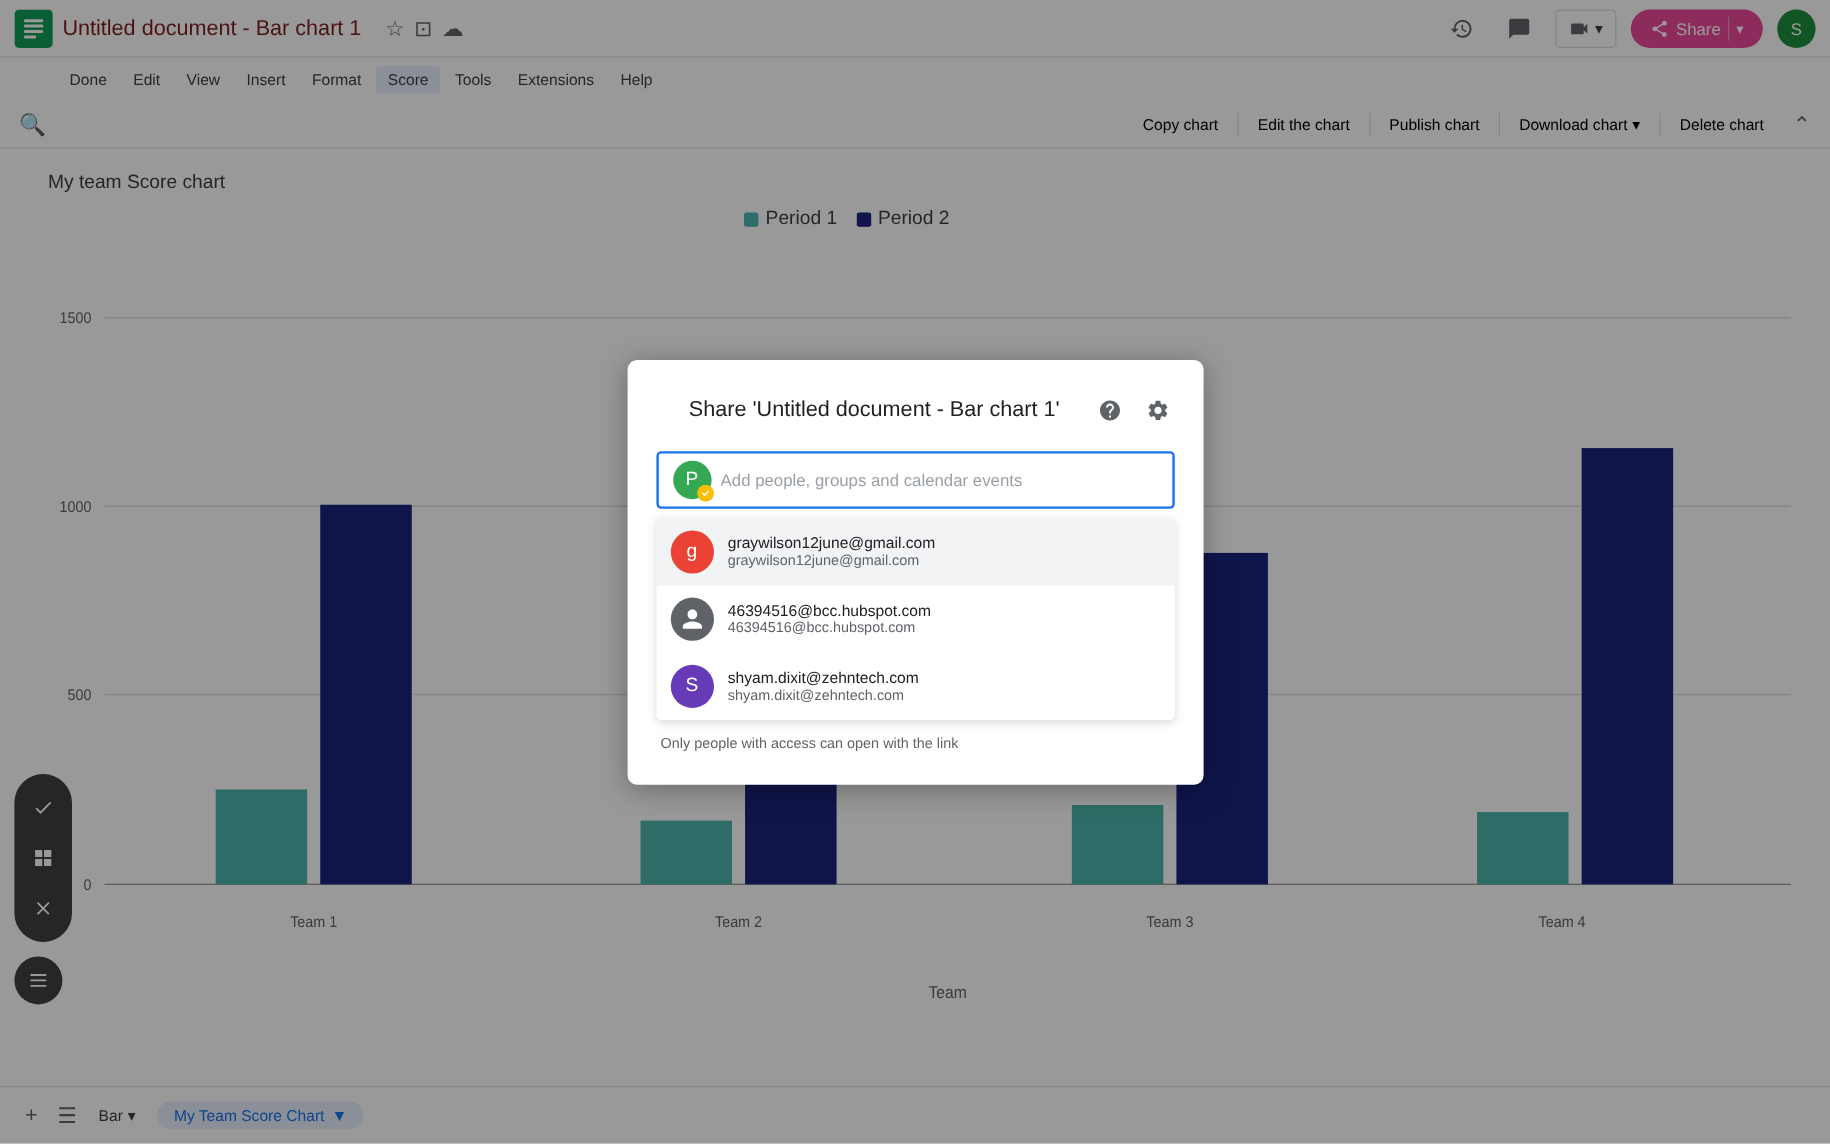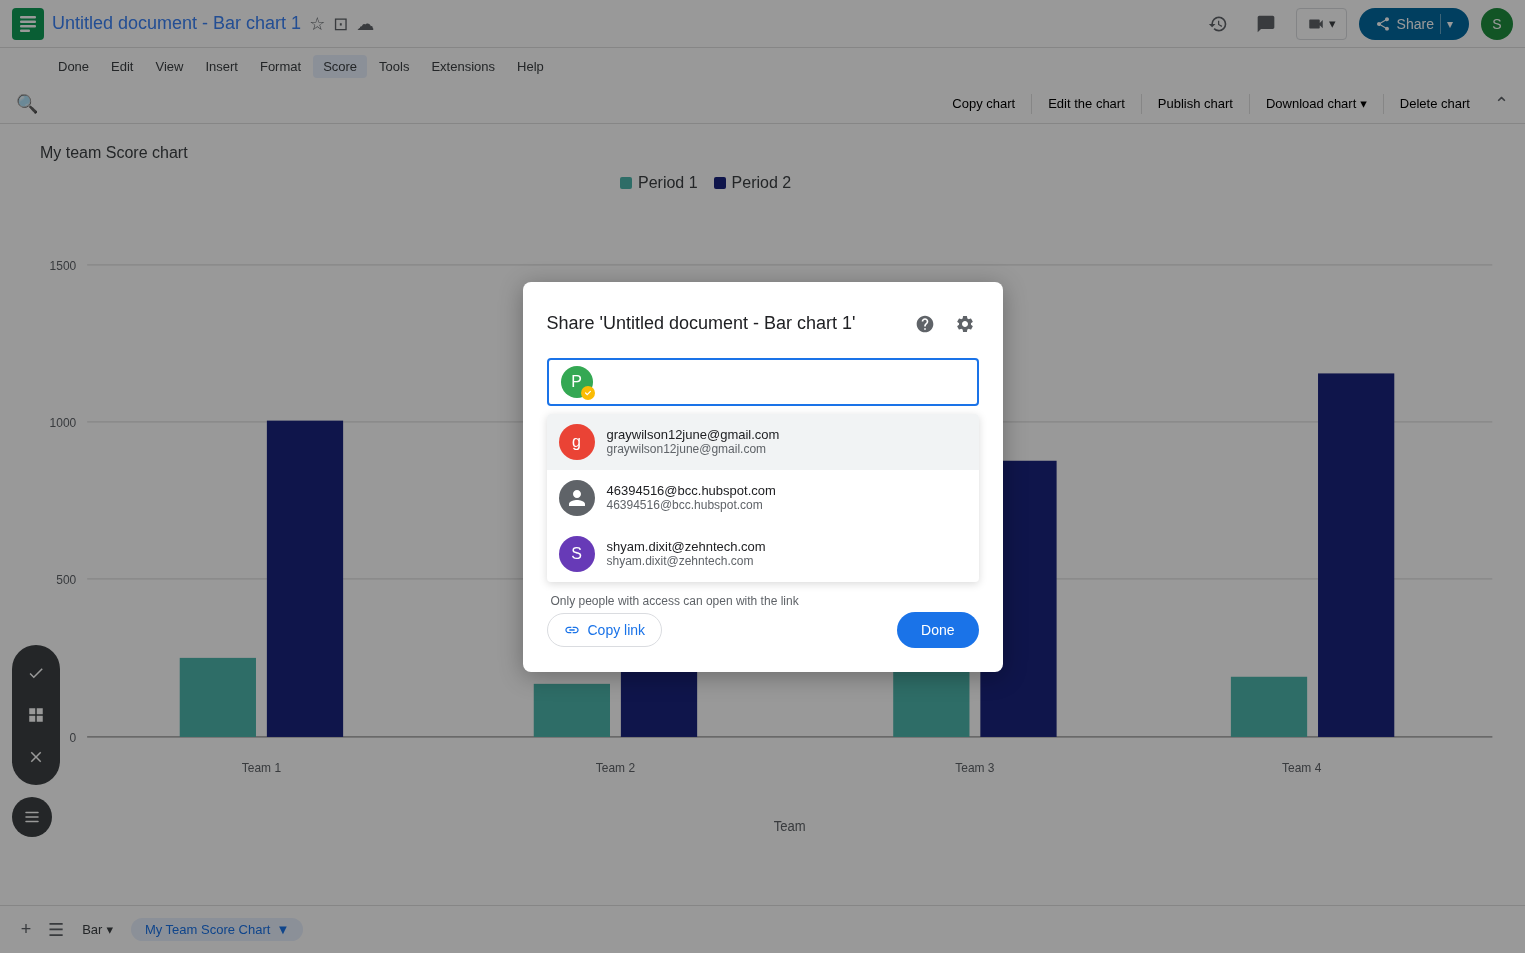--- a/index.html
+++ b/index.html
@@ -4,28 +4,28 @@
   <style>
     * { box-sizing: border-box; margin: 0; padding: 0; }
     body { font-family: 'Google Sans', Arial, sans-serif; background: #f8f9fa; width: 1525px; height: 953px; overflow: hidden; position: relative; }
 
     
     .top-bar {
       display: flex; align-items: center; background: #fff; height: 48px;
       padding: 0 12px; border-bottom: 1px solid #e0e0e0; position: relative; z-index: 10;
     }
     .app-icon { width: 32px; height: 32px; margin-right: 8px; flex-shrink: 0; }
-    .doc-title { font-size: 18px; color: #3b82f6; margin-right: 8px; font-weight: 400; }
+    .doc-title { font-size: 18px; color: #7f1d1d; margin-right: 20px; font-weight: 400; }
     .title-icons { display: flex; gap: 8px; align-items: center; color: #5f6368; font-size: 18px; }
     .title-icons span { cursor: pointer; }
     .spacer { flex: 1; }
     .toolbar-right { display: flex; align-items: center; gap: 12px; }
     .icon-btn { width: 36px; height: 36px; border-radius: 50%; display: flex; align-items: center; justify-content: center; cursor: pointer; color: #5f6368; font-size: 18px; }
     .meet-btn { display: flex; align-items: center; gap: 4px; padding: 6px 10px; border-radius: 4px; cursor: pointer; border: 1px solid #dadce0; font-size: 13px; color: #3c4043; }
-    .share-btn { display: flex; align-items: center; gap: 6px; background: #0369a1; color: #fff; padding: 6px 16px; border-radius: 20px; cursor: pointer; font-size: 14px; font-weight: 500; }
+    .share-btn { display: flex; align-items: center; gap: 6px; background: #ec4899; color: #fff; padding: 6px 16px; border-radius: 20px; cursor: pointer; font-size: 14px; font-weight: 500; }
     .share-btn-divider { width: 1px; height: 20px; background: rgba(255,255,255,0.4); }
     .share-btn-arrow { font-size: 12px; }
     .user-avatar { width: 32px; height: 32px; border-radius: 50%; background: #1e8e3e; color: #fff; display: flex; align-items: center; justify-content: center; font-size: 14px; font-weight: 500; cursor: pointer; }
 
     
     .menu-bar {
       display: flex; align-items: center; background: #fff; height: 36px;
       padding: 0 8px 0 48px; gap: 2px;
     }
     .menu-item { padding: 4px 10px; font-size: 13px; color: #3c4043; cursor: pointer; border-radius: 4px; }
@@ -90,21 +90,21 @@
       background: rgba(0,0,0,0.4); z-index: 100;
     }
 
     
     .modal {
       position: absolute; top: 50%; left: 50%; transform: translate(-50%, -50%);
       background: #fff; border-radius: 8px; width: 480px; padding: 28px 24px 24px;
       z-index: 101; box-shadow: 0 4px 24px rgba(0,0,0,0.3);
     }
     .modal-header { display: flex; align-items: center; margin-bottom: 20px; }
-    .modal-title { font-size: 18px; color: #202124; flex: 1; font-weight: 400; }
+    .modal-title { font-size: 18px; color: #202124; flex: 1; font-weight: 400; text-align: center; }
     .modal-header-icons { display: flex; gap: 12px; }
     .modal-icon-btn { width: 28px; height: 28px; display: flex; align-items: center; justify-content: center; color: #5f6368; cursor: pointer; font-size: 16px; border-radius: 50%; }
 
     .share-input-container {
       display: flex; align-items: center; border: 2px solid #1a73e8; border-radius: 4px;
       padding: 6px 12px; margin-bottom: 8px; position: relative;
     }
     .share-avatar { width: 32px; height: 32px; border-radius: 50%; background: #34a853; color: #fff; display: flex; align-items: center; justify-content: center; font-size: 16px; font-weight: 500; margin-right: 8px; flex-shrink: 0; position: relative; }
     .share-avatar-check { position: absolute; bottom: -2px; right: -2px; background: #fbbc04; border-radius: 50%; width: 14px; height: 14px; display: flex; align-items: center; justify-content: center; font-size: 8px; color: #fff; }
     .share-input { flex: 1; border: none; outline: none; font-size: 14px; color: #202124; background: transparent; }
@@ -329,20 +329,21 @@
 
   <div class="share-input-container">
     <div class="share-avatar">
       P
       <div class="share-avatar-check">
         <svg width="8" height="8" viewBox="0 0 10 10">
             <path d="M2 5l2 2 4-4" stroke="white" stroke-width="1.5" fill="none" stroke-linecap="round"></path>
           </svg>
       </div>
     </div>
+    <input class="share-input" type="text" placeholder="Add people, groups and calendar events" style="">
   </div>
 
   <div class="suggestions">
     <div class="suggestion-item active">
       <div class="sug-avatar orange">g</div>
       <div class="sug-info">
         <div class="sug-name">graywilson12june@gmail.com</div>
         <div class="sug-email">graywilson12june@gmail.com</div>
       </div>
     </div>
@@ -361,22 +362,13 @@
       <div class="sug-avatar purple">S</div>
       <div class="sug-info">
         <div class="sug-name">shyam.dixit@zehntech.com</div>
         <div class="sug-email">shyam.dixit@zehntech.com</div>
       </div>
     </div>
   </div>
 
   <div class="access-note">Only people with access can open with the link</div>
 
-  <div class="modal-footer">
-    <button class="copy-link-btn">
-      <svg width="16" height="16" viewBox="0 0 24 24" fill="#1a73e8">
-          <path d="M3.9 12c0-1.71 1.39-3.1 3.1-3.1h4V7H7c-2.76 0-5 2.24-5 5s2.24 5 5 5h4v-1.9H7c-1.71 0-3.1-1.39-3.1-3.1zM8 13h8v-2H8v2zm9-6h-4v1.9h4c1.71 0 3.1 1.39 3.1 3.1s-1.39 3.1-3.1 3.1h-4V17h4c2.76 0 5-2.24 5-5s-2.24-5-5-5z"></path>
-        </svg>
-      <span>Copy link</span>
-    </button>
-    <button class="done-btn">Done</button>
-  </div>
 </div>
 
 </body></html>

